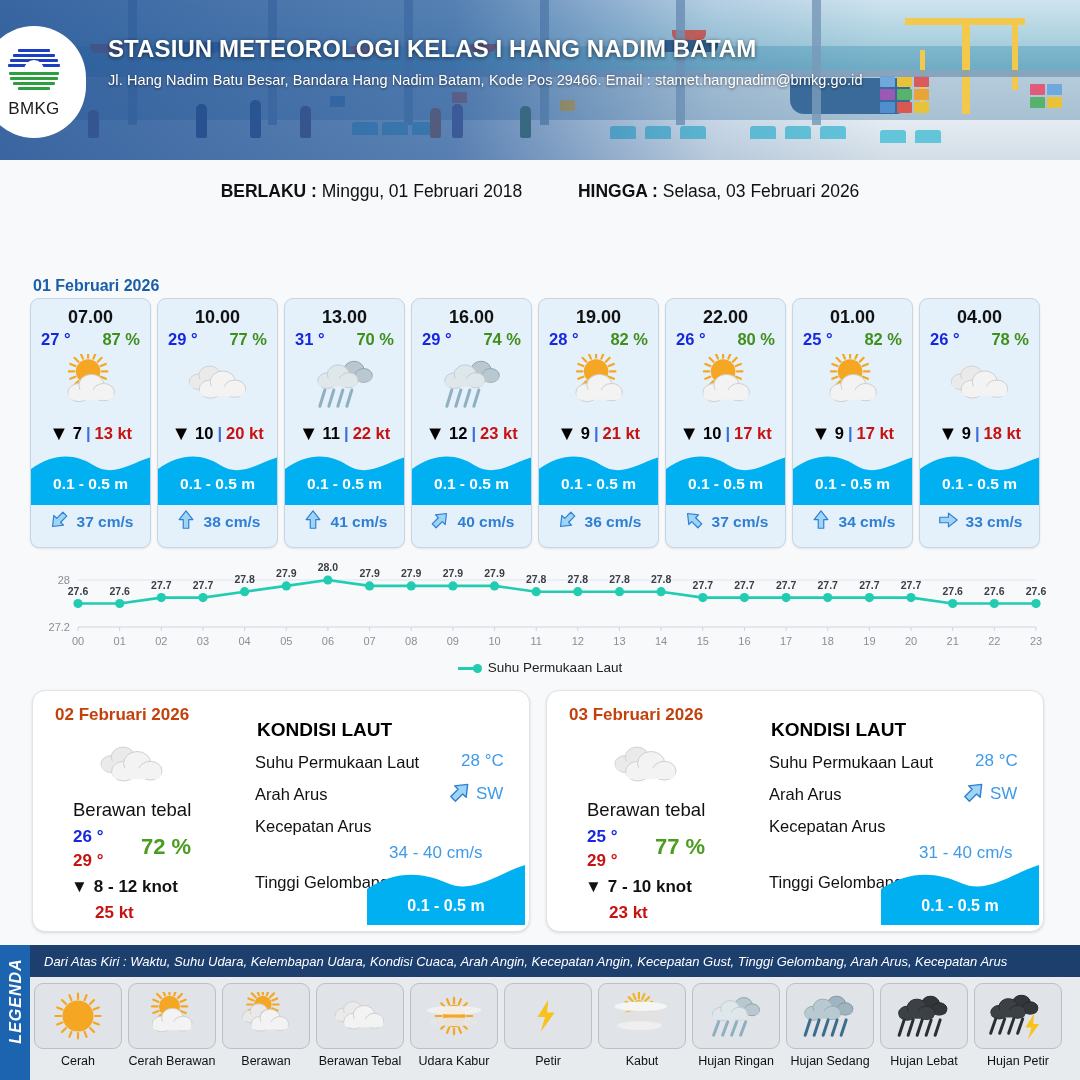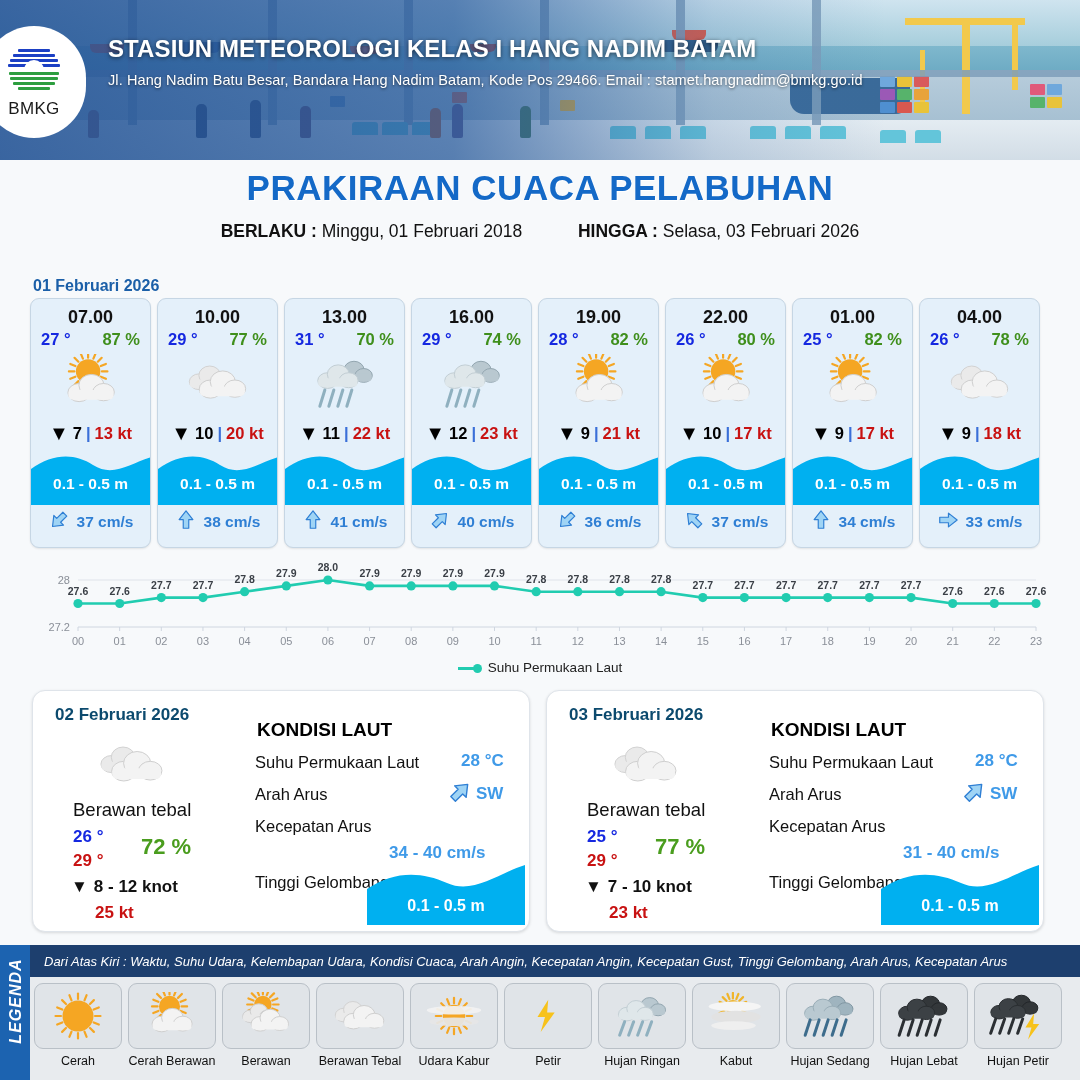--- a/index.html
+++ b/index.html
@@ -99,32 +99,32 @@
   .lg-dot{display:inline-block;width:9px;height:9px;border-radius:50%;background:#21ccb0;vertical-align:middle;margin-right:6px;margin-left:-6px;}
 
   
   .day-panel{
     position:absolute;top:690px;width:498px;height:242px;
     background:#fff;border:1px solid #dfe4ea;border-radius:13px;
     box-shadow:0 1px 3px rgba(0,0,0,.13);
   }
   #day2{left:32px;}
   #day3{left:546px;}
-  .dp-date{position:absolute;left:22px;top:14px;font-size:17px;font-weight:bold;color:#0c4a6e;}
+  .dp-date{position:absolute;left:22px;top:14px;font-size:17px;font-weight:bold;color:#c2410c;}
   .dp-icon{position:absolute;left:60px;top:46px;}
   .dp-cond{position:absolute;left:40px;top:108px;font-size:18.5px;color:#111;}
   .dp-tmin{position:absolute;left:40px;top:136px;font-size:17px;font-weight:bold;color:#1528e0;}
   .dp-tmax{position:absolute;left:40px;top:160px;font-size:17px;font-weight:bold;color:#c81212;}
   .dp-hum{position:absolute;left:108px;top:143px;font-size:22px;font-weight:bold;color:#4a9d1e;}
   .dp-wind{position:absolute;left:38px;top:186px;font-size:17px;font-weight:bold;color:#111;
     display:flex;align-items:center;gap:6px;}
   .dp-gust{position:absolute;left:62px;top:212px;font-size:17px;font-weight:bold;color:#c81212;}
   .dp-sec-title{position:absolute;left:224px;top:28px;font-size:19px;font-weight:bold;color:#000000;}
   .dp-row-lbl{position:absolute;left:222px;font-size:16.5px;color:#111;}
-  .dp-row-val{position:absolute;font-size:17px;font-weight:bold;color:#3f9ae8;}
+  .dp-row-val{position:absolute;font-size:17px;font-weight:normal;color:#3f9ae8;}
   .dp-wave{position:absolute;}
   .dp-wave-lbl{position:absolute;text-align:center;font-size:16px;font-weight:bold;color:#fff;}
 
   
   #legenda{position:absolute;left:0;top:945px;width:1080px;height:135px;background:#e8ebee;}
   #legenda-tab{position:absolute;left:0;top:0;width:30px;height:135px;background:#1c63b0;}
   #legenda-tab span{
     position:absolute;left:-52px;top:47px;width:135px;text-align:center;
     transform:rotate(-90deg);color:#fff;font-size:16px;font-weight:bold;
     font-style:italic;letter-spacing:1px;
@@ -223,21 +223,20 @@
     </div>
   </div>
 
   <div id="header-texts">
     <div id="station-name">STASIUN METEOROLOGI KELAS I HANG NADIM BATAM</div>
     <div id="addr">Jl. Hang Nadim Batu Besar, Bandara Hang Nadim Batam, Kode Pos 29466. Email : stamet.hangnadim@bmkg.go.id</div>
   </div>
 </div>
 
 <div id="title-block">
-  <div id="main-title">PRAKIRAAN CUACA PELABUHAN</div>
   <div id="validity">
     <span class="k">BERLAKU :</span>
     <span>Minggu, 01 Februari 2018</span>
     <span class="gap"></span>
     <span class="k">HINGGA :</span>
     <span>Selasa, 03 Februari 2026</span>
   </div>
 </div>
 
 <div id="date-row1">01 Februari 2026</div>
@@ -817,21 +816,21 @@
 
       <div class="dp-row-lbl" style="top:94px">Arah Arus</div>
       <div style="position:absolute;left:414px;top:88px;display:flex;align-items:center;gap:3px">
         <span><svg width="26" height="26" viewBox="0 0 24 24" style="transform:rotate(225deg)" xmlns="http://www.w3.org/2000/svg">
     <path d="M12 22 L4.5 12.5 L9 12.5 L9 3 L15 3 L15 12.5 L19.5 12.5 Z" fill="#9fd4f5" stroke="#2f7fd4" stroke-width="1.3" stroke-linejoin="round"></path>
   </svg></span>
         <span class="dp-row-val" style="position:static">SW</span>
       </div>
 
       <div class="dp-row-lbl" style="top:126px">Kecepatan Arus</div>
-      <div class="dp-row-val" style="left:356px;top:152px">31 - 40 cm/s</div>
+      <div class="dp-row-val" style="left:372px;top:152px">31 - 40 cm/s</div>
 
       <div class="dp-row-lbl" style="top:182px">Tinggi Gelombang</div>
       <div class="dp-wave" style="left:334px;top:172px">
         <svg width="158" height="62" viewBox="0 0 158 62" xmlns="http://www.w3.org/2000/svg">
           <path d="M0 26 C 26 8, 54 8, 80 20 C 106 32, 132 10, 158 2 L158 62 L0 62 Z" fill="#00b0f0"></path>
         </svg>
       </div>
       <div class="dp-wave-lbl" style="left:334px;top:206px;width:158px">0.1 - 0.5 m</div>
   </div>
 
@@ -980,43 +979,20 @@
       <div class="lgi-box">
           <svg width="62" height="48" viewBox="0 0 62 48" xmlns="http://www.w3.org/2000/svg">
             <path d="M 31.22388888888889 7.68 L 20.46 24.90222222222222 L 27.994722222222222 24.90222222222222 L 23.68916666666667 39.971666666666664 L 37.68222222222222 20.596666666666664 L 30.1475 20.596666666666664 Z" fill="#f7c21b"></path>
           </svg>
         </div>
       <div class="lgi-lbl">Petir</div>
       </div>
       <div class="lgi">
       <div class="lgi-box">
           <svg width="62" height="48" viewBox="0 0 62 48" xmlns="http://www.w3.org/2000/svg">
-            <g>
-    <ellipse cx="30.256" cy="18.1056" rx="7.7376" ry="6.249599999999999" fill="#b9c8d0" stroke="#93a6b0" stroke-width="1"></ellipse>
-    <ellipse cx="38.7376" cy="13.0464" rx="8.630399999999998" ry="7.4399999999999995" fill="#b9c8d0" stroke="#93a6b0" stroke-width="1"></ellipse>
-    <ellipse cx="47.07039999999999" cy="17.808" rx="7.4399999999999995" ry="5.952" fill="#b9c8d0" stroke="#93a6b0" stroke-width="1"></ellipse>
-    <rect x="22.816" y="16.32" width="31.247999999999998" height="6.696" rx="3.2735999999999996" fill="#b9c8d0"></rect>
-  </g>
-            <g>
-    <ellipse cx="15.934" cy="22.0944" rx="8.3824" ry="6.7704" fill="#dfe7ea" stroke="#c2ced4" stroke-width="1"></ellipse>
-    <ellipse cx="25.1224" cy="16.613599999999998" rx="9.3496" ry="8.06" fill="#dfe7ea" stroke="#c2ced4" stroke-width="1"></ellipse>
-    <ellipse cx="34.1496" cy="21.772" rx="8.06" ry="6.448" fill="#dfe7ea" stroke="#c2ced4" stroke-width="1"></ellipse>
-    <rect x="7.873999999999999" y="20.16" width="33.852000000000004" height="7.2540000000000004" rx="3.5464" fill="#dfe7ea"></rect>
-  </g>
-            <line x1="13.64" y1="29.759999999999998" x2="8.64" y2="43.2" stroke="#8fb0bf" stroke-width="3" stroke-linecap="round"></line>
-            <line x1="22.64" y1="29.759999999999998" x2="17.64" y2="43.2" stroke="#8fb0bf" stroke-width="3" stroke-linecap="round"></line>
-            <line x1="31.64" y1="29.759999999999998" x2="26.64" y2="43.2" stroke="#8fb0bf" stroke-width="3" stroke-linecap="round"></line>
-            <line x1="40.64" y1="29.759999999999998" x2="35.64" y2="43.2" stroke="#8fb0bf" stroke-width="3" stroke-linecap="round"></line>
-          </svg>
-        </div>
-      <div class="lgi-lbl">Hujan Ringan</div>
-      </div>
-      <div class="lgi">
-      <div class="lgi-box">
-          <svg width="62" height="48" viewBox="0 0 62 48" xmlns="http://www.w3.org/2000/svg">
             <line x1="36.8" y1="15.4" x2="42.3" y2="15.4" stroke="#f0b429" stroke-width="2.2" stroke-linecap="round"></line>
             <line x1="36.2" y1="18.8" x2="41.2" y2="20.9" stroke="#f0b429" stroke-width="2.2" stroke-linecap="round"></line>
             <line x1="34.2" y1="21.7" x2="38.1" y2="25.6" stroke="#f0b429" stroke-width="2.2" stroke-linecap="round"></line>
             <line x1="31.3" y1="23.6" x2="33.4" y2="28.7" stroke="#f0b429" stroke-width="2.2" stroke-linecap="round"></line>
             <line x1="27.9" y1="24.3" x2="27.9" y2="29.8" stroke="#f0b429" stroke-width="2.2" stroke-linecap="round"></line>
             <line x1="24.5" y1="23.6" x2="22.4" y2="28.7" stroke="#f0b429" stroke-width="2.2" stroke-linecap="round"></line>
             <line x1="21.6" y1="21.7" x2="17.7" y2="25.6" stroke="#f0b429" stroke-width="2.2" stroke-linecap="round"></line>
             <line x1="19.6" y1="18.8" x2="14.6" y2="20.9" stroke="#f0b429" stroke-width="2.2" stroke-linecap="round"></line>
             <line x1="19.0" y1="15.4" x2="13.5" y2="15.4" stroke="#f0b429" stroke-width="2.2" stroke-linecap="round"></line>
             <line x1="19.6" y1="11.9" x2="14.6" y2="9.8" stroke="#f0b429" stroke-width="2.2" stroke-linecap="round"></line>
@@ -1031,20 +1007,43 @@
             <ellipse cx="31" cy="24.96" rx="24.8" ry="6.24" fill="#e2e2e2"></ellipse>
             <ellipse cx="28.52" cy="33.599999999999994" rx="22.32" ry="4.32" fill="#efefef"></ellipse>
           </svg>
         </div>
       <div class="lgi-lbl">Kabut</div>
       </div>
       <div class="lgi">
       <div class="lgi-box">
           <svg width="62" height="48" viewBox="0 0 62 48" xmlns="http://www.w3.org/2000/svg">
             <g>
+    <ellipse cx="30.256" cy="18.1056" rx="7.7376" ry="6.249599999999999" fill="#b9c8d0" stroke="#93a6b0" stroke-width="1"></ellipse>
+    <ellipse cx="38.7376" cy="13.0464" rx="8.630399999999998" ry="7.4399999999999995" fill="#b9c8d0" stroke="#93a6b0" stroke-width="1"></ellipse>
+    <ellipse cx="47.07039999999999" cy="17.808" rx="7.4399999999999995" ry="5.952" fill="#b9c8d0" stroke="#93a6b0" stroke-width="1"></ellipse>
+    <rect x="22.816" y="16.32" width="31.247999999999998" height="6.696" rx="3.2735999999999996" fill="#b9c8d0"></rect>
+  </g>
+            <g>
+    <ellipse cx="15.934" cy="22.0944" rx="8.3824" ry="6.7704" fill="#dfe7ea" stroke="#c2ced4" stroke-width="1"></ellipse>
+    <ellipse cx="25.1224" cy="16.613599999999998" rx="9.3496" ry="8.06" fill="#dfe7ea" stroke="#c2ced4" stroke-width="1"></ellipse>
+    <ellipse cx="34.1496" cy="21.772" rx="8.06" ry="6.448" fill="#dfe7ea" stroke="#c2ced4" stroke-width="1"></ellipse>
+    <rect x="7.873999999999999" y="20.16" width="33.852000000000004" height="7.2540000000000004" rx="3.5464" fill="#dfe7ea"></rect>
+  </g>
+            <line x1="13.64" y1="29.759999999999998" x2="8.64" y2="43.2" stroke="#8fb0bf" stroke-width="3" stroke-linecap="round"></line>
+            <line x1="22.64" y1="29.759999999999998" x2="17.64" y2="43.2" stroke="#8fb0bf" stroke-width="3" stroke-linecap="round"></line>
+            <line x1="31.64" y1="29.759999999999998" x2="26.64" y2="43.2" stroke="#8fb0bf" stroke-width="3" stroke-linecap="round"></line>
+            <line x1="40.64" y1="29.759999999999998" x2="35.64" y2="43.2" stroke="#8fb0bf" stroke-width="3" stroke-linecap="round"></line>
+          </svg>
+        </div>
+      <div class="lgi-lbl">Hujan Ringan</div>
+      </div>
+      <div class="lgi">
+      <div class="lgi-box">
+          <svg width="62" height="48" viewBox="0 0 62 48" xmlns="http://www.w3.org/2000/svg">
+            <g>
     <ellipse cx="28.674999999999997" cy="17.22" rx="8.06" ry="6.51" fill="#9fb4bf" stroke="#8197a3" stroke-width="1"></ellipse>
     <ellipse cx="37.51" cy="11.95" rx="8.99" ry="7.75" fill="#9fb4bf" stroke="#8197a3" stroke-width="1"></ellipse>
     <ellipse cx="46.19" cy="16.91" rx="7.75" ry="6.2" fill="#9fb4bf" stroke="#8197a3" stroke-width="1"></ellipse>
     <rect x="20.924999999999994" y="15.36" width="32.550000000000004" height="6.9750000000000005" rx="3.41" fill="#9fb4bf"></rect>
   </g>
             <g>
     <ellipse cx="14.352999999999996" cy="21.208800000000004" rx="8.7048" ry="7.0308" fill="#b9c9d1" stroke="#9aaeb8" stroke-width="1"></ellipse>
     <ellipse cx="23.8948" cy="15.517200000000003" rx="9.709200000000001" ry="8.370000000000001" fill="#b9c9d1" stroke="#9aaeb8" stroke-width="1"></ellipse>
     <ellipse cx="33.2692" cy="20.874000000000002" rx="8.370000000000001" ry="6.6960000000000015" fill="#b9c9d1" stroke="#9aaeb8" stroke-width="1"></ellipse>
     <rect x="5.982999999999997" y="19.200000000000003" width="35.154" height="7.533000000000001" rx="3.6828000000000003" fill="#b9c9d1"></rect>

